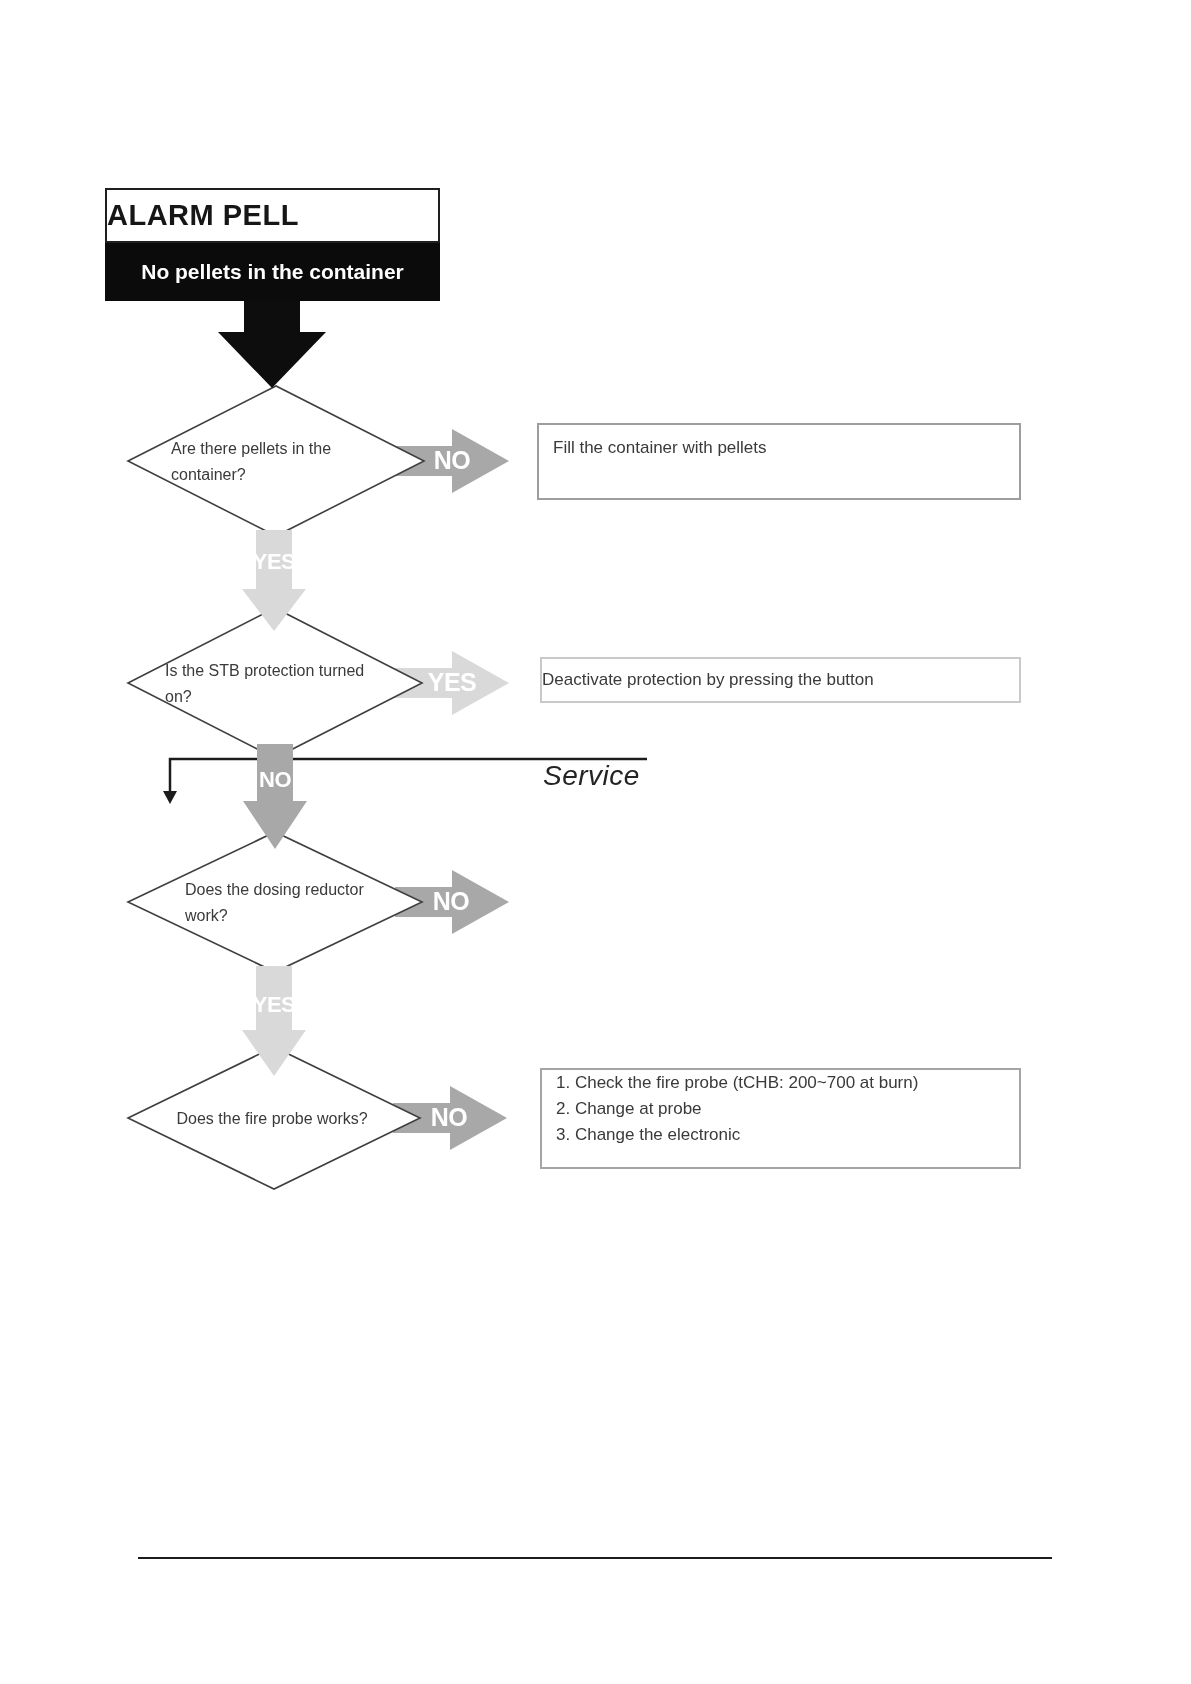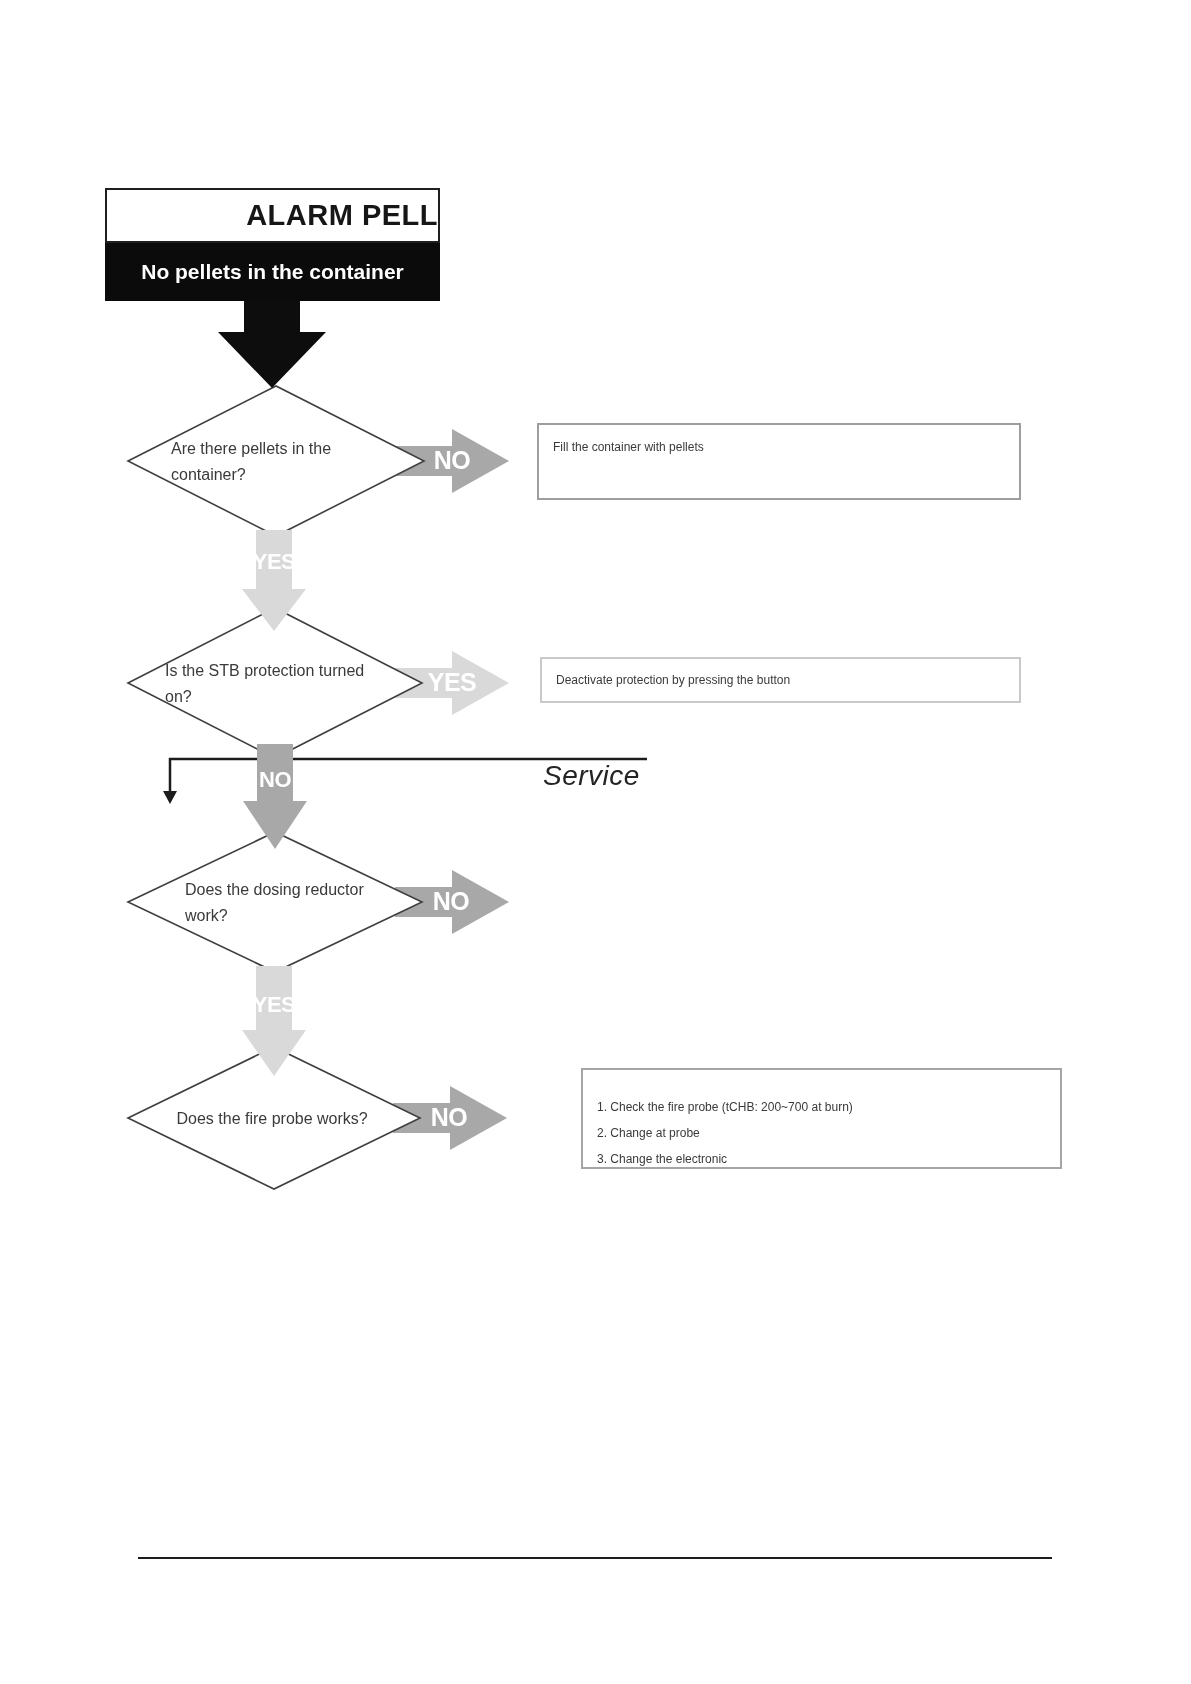--- a/index.html
+++ b/index.html
@@ -4,44 +4,44 @@
 <style>
   html,body{margin:0;padding:0;background:#ffffff;}
   .page{
     position:relative;width:1191px;height:1684px;background:#ffffff;
     font-family:"Liberation Sans","DejaVu Sans",sans-serif;overflow:hidden;
   }
   .abs{position:absolute;}
   svg.layer{position:absolute;left:0;top:0;}
   .title-box{
     left:105px;top:188px;width:335px;height:55px;border:2px solid #1f1f1f;
-    box-sizing:border-box;display:flex;align-items:center;justify-content:flex-end;
+    box-sizing:border-box;display:flex;align-items:center;justify-content:flex-start;
     font-weight:bold;font-size:29px;color:#161616;letter-spacing:.5px;background:#fff;
   }
   .alarm-box{
     left:105px;top:243px;width:335px;height:58px;background:#0b0b0b;
     box-sizing:border-box;display:flex;align-items:center;justify-content:center;
     font-weight:bold;font-size:21px;color:#ffffff;
   }
   .qtext{
     transform:translate(-50%,-50%);
     font-size:16px;line-height:26px;color:#3a3a3a;
   }
   .flabel{
     transform:translate(-50%,-50%);text-align:center;
     font-weight:bold;color:#ffffff;font-size:25px;letter-spacing:-.5px;
   }
   .action-box{
-    box-sizing:border-box;background:#ffffff;color:#3a3a3a;font-size:12px;line-height:26px;
+    box-sizing:border-box;background:#ffffff;color:#3a3a3a;font-size:17px;line-height:26px;
   }
   .box1{left:537px;top:423px;width:484px;height:77px;border:2px solid #9d9d9d;padding:9px 14px;line-height:27px;}
   .box1 .em{font-weight:bold;font-style:italic;color:#242424;}
-  .box2{left:540px;top:657px;width:481px;height:46px;border:2px solid #c9c9c9;display:flex;align-items:center;padding-left:14px;}
+  .box2{left:540px;top:657px;width:481px;height:46px;border:2px solid #c9c9c9;display:flex;align-items:center;}
   .box3{left:538px;top:838px;width:483px;height:125px;border:2px solid #9d9d9d;padding:10px 14px;}
-  .box4{left:540px;top:1068px;width:481px;height:101px;border:2px solid #a5a5a5;padding:24px 14px;margin-left:41px;}
+  .box4{left:540px;top:1068px;width:481px;height:101px;border:2px solid #a5a5a5;padding:0 14px;}
   .service{
     left:543px;top:760px;font-size:28px;font-style:italic;color:#242424;letter-spacing:.5px;
   }
 </style>
 </head>
 <body>
 
 <div class="page">
 
   <svg class="layer" width="1191" height="1684" viewBox="0 0 1191 1684">

